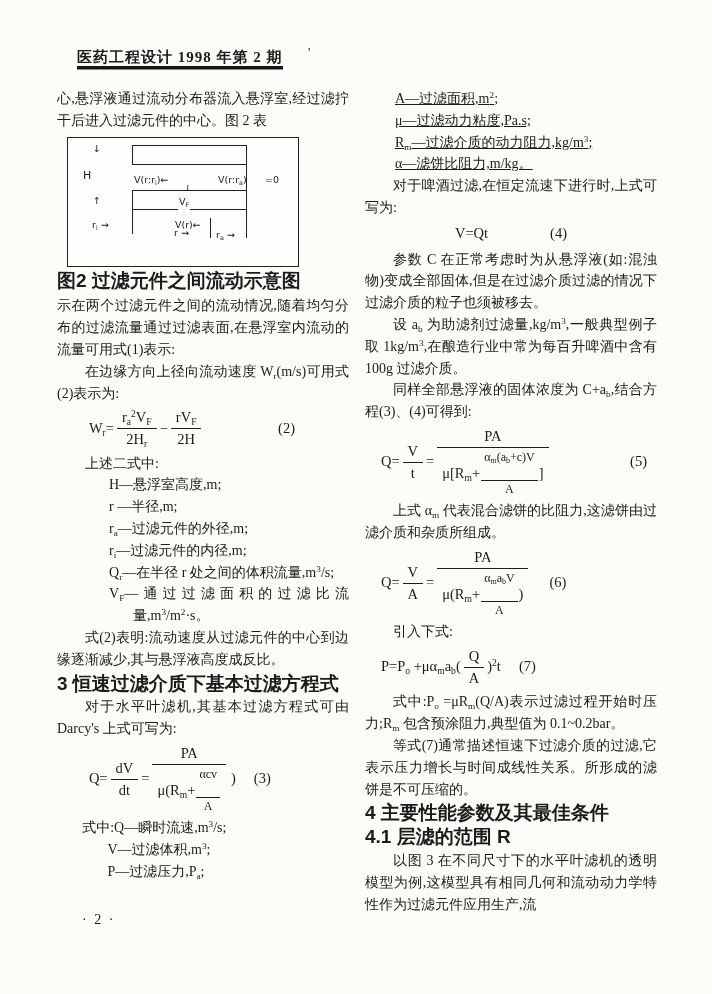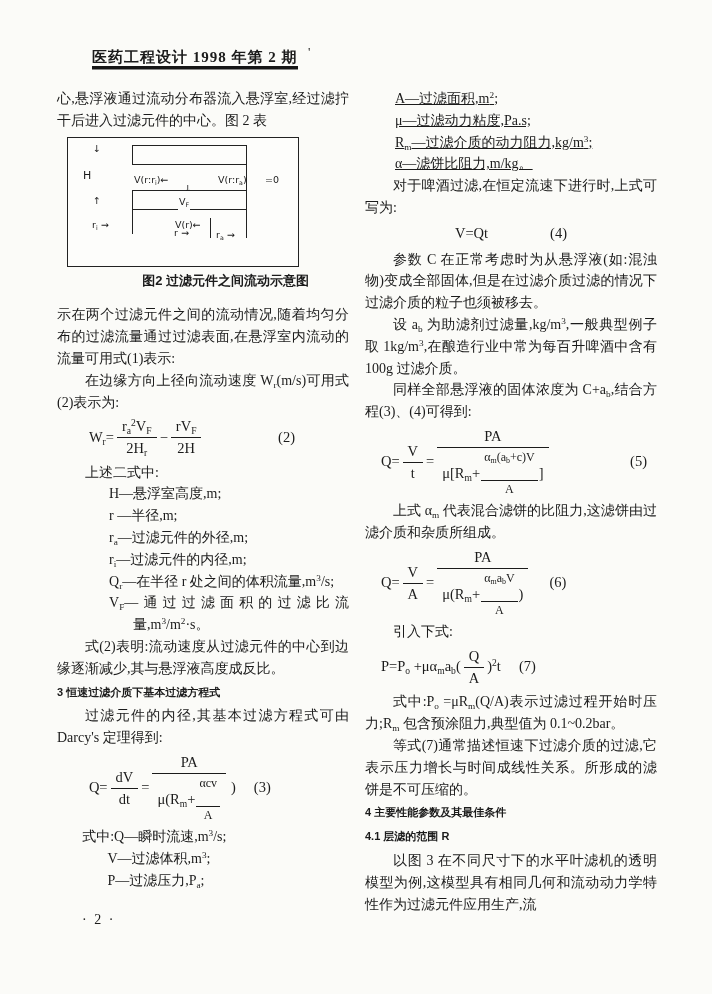--- a/index.html
+++ b/index.html
@@ -3,36 +3,36 @@
 <meta charset="utf-8">
 <style>
   html,body{margin:0;padding:0;}
   body{
     width:712px;height:994px;overflow:hidden;
     background:#fbfbf8;color:#1b1b1b;
     font-family:"Liberation Serif","DejaVu Serif",serif;
   }
   .page{position:relative;width:712px;height:994px;}
   .journal-header{
-    position:absolute;left:75px;top:48px;
+    position:absolute;left:60px;top:48px;
     font-size:15px;letter-spacing:1px;font-weight:bold;padding-left:17px;
   }
   .journal-header .ul{
     border-bottom:1px solid #161616;
     box-shadow:0 2.5px 0 #161616;
     padding-bottom:1px;
   }
   .stray-mark{position:absolute;left:308px;top:44px;font-size:13px;}
   .columns{position:absolute;left:57px;top:88px;width:600px;display:flex;gap:16px;}
   .col{width:292px;font-size:14px;line-height:21.8px;text-align:justify;}
   .p{margin:0;text-indent:2em;}
   .p.noindent{text-indent:0;}
   .heading{
     font-family:"Liberation Sans","DejaVu Sans",sans-serif;
-    font-weight:bold;font-size:11px;margin:2px 0;
+    font-weight:bold;font-size:19px;margin:2px 0;
   }
   
   .def-list{margin:0;}
   .def-list.left-style .def{margin-left:52px;padding-left:24px;text-indent:-24px;}
   .def-list.right-style .def{margin-left:30px;text-decoration:underline;}
   .def2 .line0{text-indent:1.8em;}
   .def2 .linei{margin-left:3.6em;}
   
   .eq{display:flex;align-items:center;margin:4px 0;padding-left:2.2em;font-size:14.5px;}
   .eq.right-eq{padding-left:1.1em;}
@@ -62,22 +62,22 @@
   }
   .figbox span{position:absolute;white-space:nowrap;}
   .fig-topbar{position:absolute;left:64px;top:7px;width:113px;height:18px;border:1.4px solid #222;}
   .fig-botbar{position:absolute;left:64px;top:52px;width:113px;height:18px;border:1.4px solid #222;}
   .fig-rightline{position:absolute;left:178px;top:7px;width:0;height:93px;border-left:1.3px solid #222;}
   .fig-lefttick{position:absolute;left:64px;top:72px;width:0;height:24px;border-left:1.2px solid #222;}
   .fig-midtick{position:absolute;left:142px;top:80px;width:0;height:20px;border-left:1.2px solid #222;}
   .f-lbl{font-size:9.5px;}
   .f-lbl-big{font-size:11px;}
   .fig-caption{
-    width:252px;text-align:right;font-weight:bold;font-size:13px;
-    font-family:"Liberation Sans","DejaVu Sans",sans-serif;margin:1px 0 13px;
+    width:252px;text-align:left;font-weight:bold;font-size:19px;
+    font-family:"Liberation Sans","DejaVu Sans",sans-serif;margin:1px 0 4px;
   }
   .vf-label{background:#fdfdfb;padding:0 1px;z-index:2;}
   .page-number{position:absolute;left:82px;top:912px;font-size:14px;letter-spacing:2px;}
 </style>
 </head>
 <body>
 
 <div class="page">
 
   <div class="journal-header">
@@ -144,21 +144,21 @@
         <div class="def">r<sub>a</sub>—过滤元件的外径,m;</div>
         <div class="def">r<sub>i</sub>—过滤元件的内径,m;</div>
         <div class="def">Q<sub>r</sub>—在半径 r 处之间的体积流量,m<sup>3</sup>/s;</div>
         <div class="def">V<sub>F</sub>—通过过滤面积的过滤比流量,m<sup>3</sup>/m<sup>2</sup>·s。</div>
       </div>
 
       <p class="p">式(2)表明:流动速度从过滤元件的中心到边缘逐渐减少,其与悬浮液高度成反比。</p>
 
       <div class="heading">3  恒速过滤介质下基本过滤方程式</div>
 
-      <p class="p">过滤元件的内径,其基本过滤方程式可由 Darcy's 定理得到:</p>
+      <p class="p">对于水平叶滤机,其基本过滤方程式可由 Darcy's 上式可写为:</p>
 
       <div class="eq">
         <span>Q=</span>
         <span class="fr">
           <span class="nu">dV</span>
           <span class="de">dt</span>
         </span>
         <span>=</span>
         <span class="fr">
           <span class="nu">PA</span>

